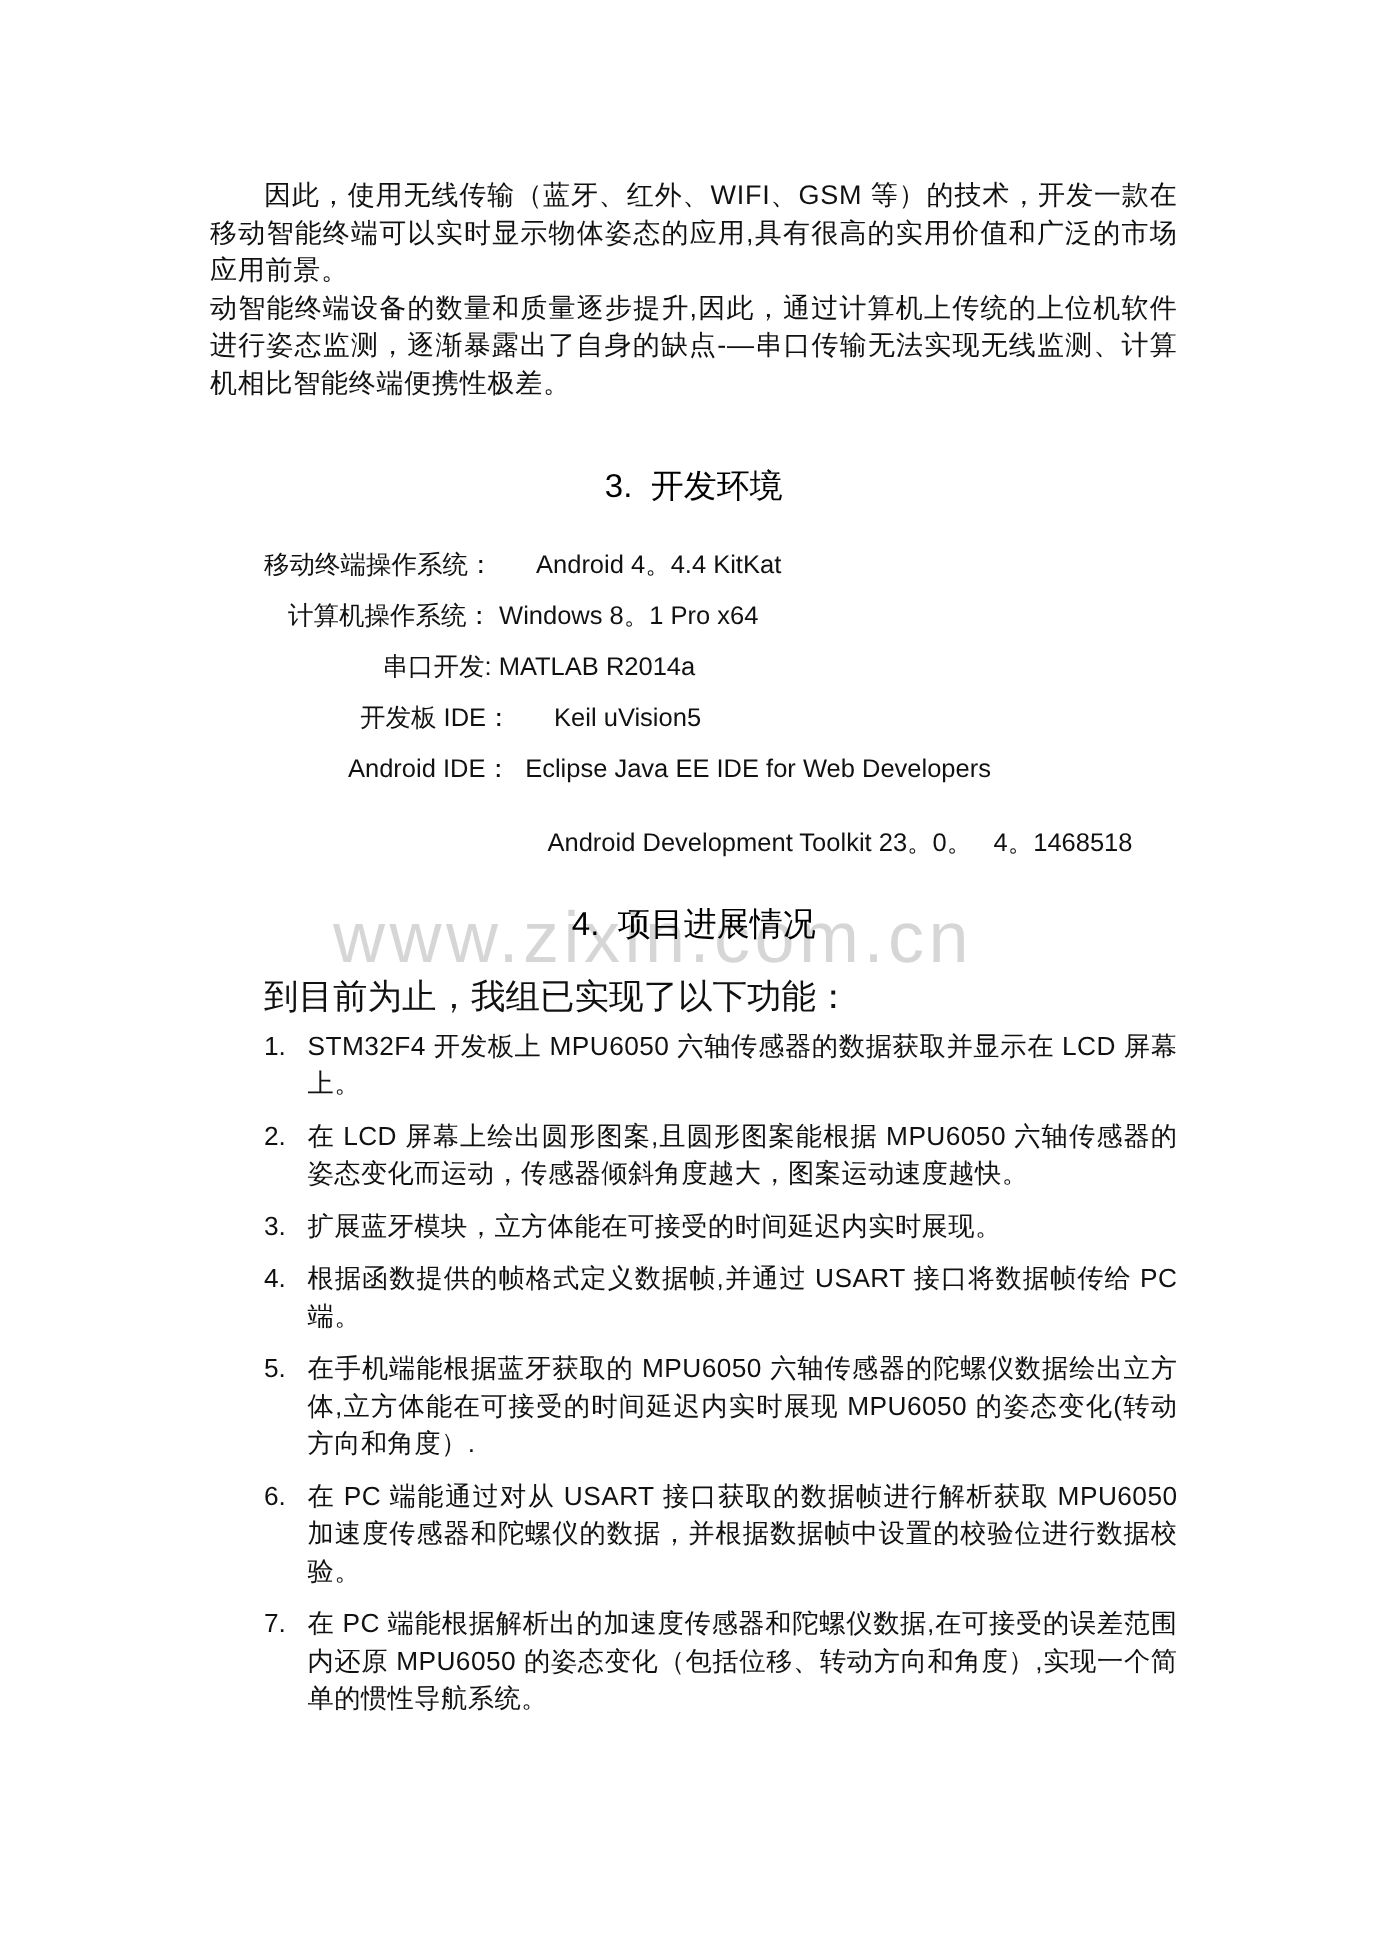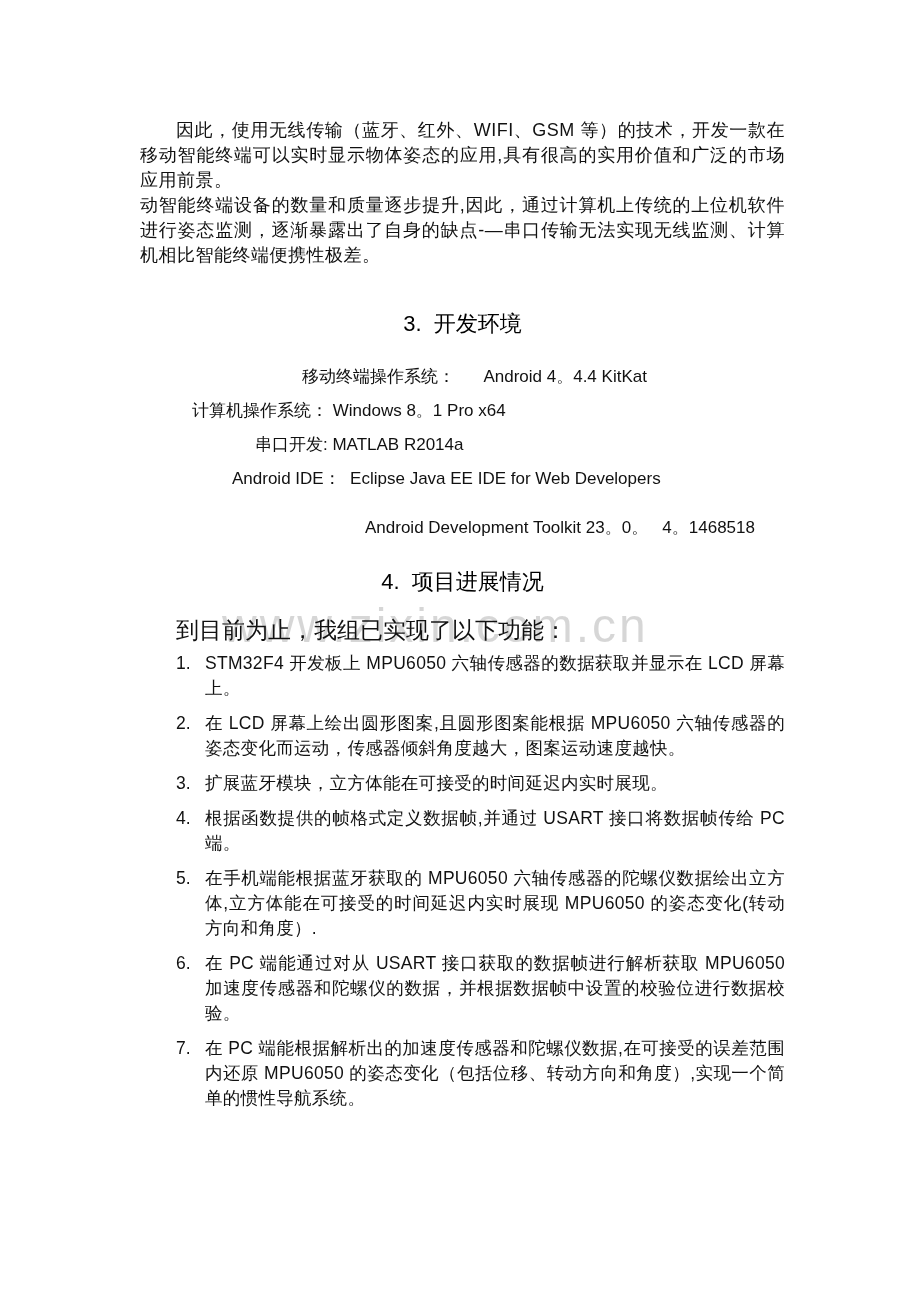--- a/index.html
+++ b/index.html
@@ -54,21 +54,21 @@
   }
   .heading.h3 { margin-top: 42px; }
   .heading.h4 { margin-top: 28px; }
   .env-block { margin-top: 26px; }
   .env-line {
     font-size: 17px;
     line-height: 25px;
     margin-bottom: 9px;
     white-space: pre-wrap;
   }
-  .env-indent-0 { margin-left: 24px; text-align: center; }
+  .env-indent-0 { margin-left: 36px; }
   .env-indent-1 { margin-left: 52px; }
   .env-indent-2 { margin-left: 115px; }
   .env-indent-3 { margin-left: 100px; }
   .env-indent-4 { margin-left: 92px; }
   .env-indent-5 { margin-left: 225px; margin-top: 24px; }
   .list-intro {
     margin: 22px 0 0 36px;
     font-size: 23px;
     line-height: 25px;
   }
@@ -100,20 +100,21 @@
 
     <p class="para indent">因此，使用无线传输（蓝牙、红外、WIFI、GSM 等）的技术，开发一款在移动智能终端可以实时显示物体姿态的应用,具有很高的实用价值和广泛的市场应用前景。</p>
     <p class="para">动智能终端设备的数量和质量逐步提升,因此，通过计算机上传统的上位机软件进行姿态监测，逐渐暴露出了自身的缺点-—串口传输无法实现无线监测、计算机相比智能终端便携性极差。</p>
 
     <h2 class="heading h3">3.  开发环境</h2>
 
     <div class="env-block">
       <div class="env-line env-indent-0">移动终端操作系统：      Android 4。4.4 KitKat</div>
       <div class="env-line env-indent-1">计算机操作系统： Windows 8。1 Pro x64</div>
       <div class="env-line env-indent-2">串口开发: MATLAB R2014a</div>
+      <div class="env-line env-indent-3">开发板 IDE：      Keil uVision5</div>
       <div class="env-line env-indent-4">Android IDE：  Eclipse Java EE IDE for Web Developers</div>
       <div class="env-line env-indent-5">Android Development Toolkit 23。0。   4。1468518</div>
     </div>
 
     <h2 class="heading h4">4.  项目进展情况</h2>
 
     <p class="list-intro">到目前为止，我组已实现了以下功能：</p>
 
     <div class="progress-list">
 

